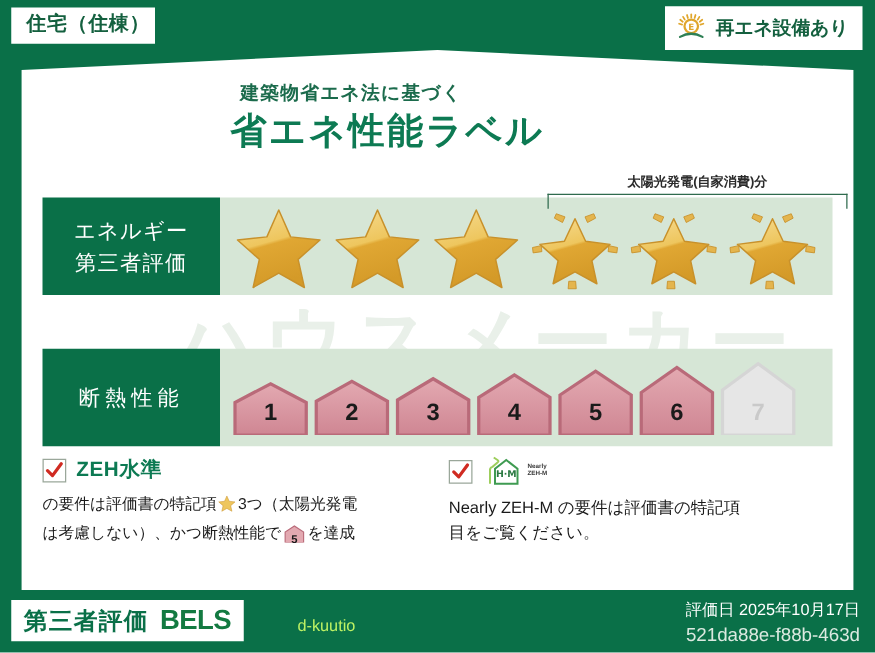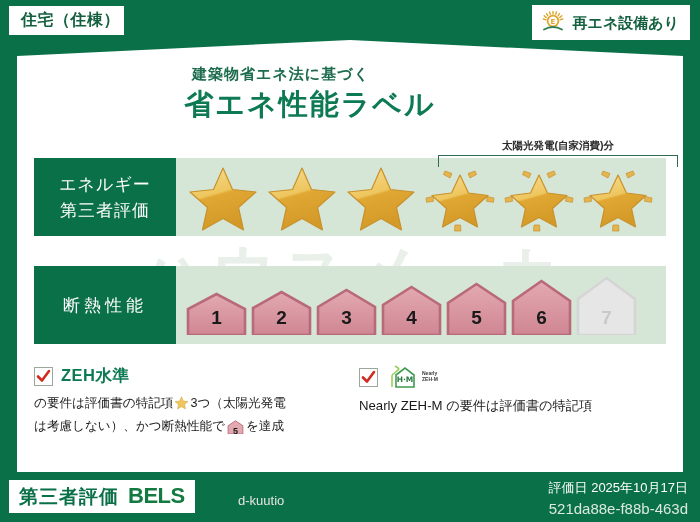--- a/index.html
+++ b/index.html
@@ -59,21 +59,21 @@
     position:absolute; left:140px; top:230px;
     font-size:64px; font-weight:bold; color:#e9f0e9;
     letter-spacing:6px; z-index:4; user-select:none;
   }
   
   .row{
     position:absolute; left:34px; width:632px; height:78px;
     display:flex; z-index:5;
   }
   .row-energy{ top:158px; }
-  .row-insul { top:266px; }
+  .row-insul { top:279px; }
   .row-key{
     width:142px; background:#0a7048; color:#fff;
     display:flex; flex-direction:column; align-items:center;
     justify-content:center; gap:3px;
     font-size:17px; font-weight:normal; letter-spacing:1px;
     flex:0 0 142px;
   }
   .row-key.single{ letter-spacing:4px; }
   .row-val{
     flex:1; background:#d6e6d6;
@@ -143,21 +143,21 @@
   }
   .bels-box{
     position:absolute; left:9px; top:8px;
     background:#fff; padding:5px 10px 6px 10px;
     display:flex; align-items:baseline; gap:9px; line-height:1;
   }
   .bels-jp{ font-size:19px; font-weight:bold; color:#0a7048; letter-spacing:1px; }
   .bels-en{ font-size:22px; font-weight:bold; color:#137a41; letter-spacing:-.5px; }
   .bels-owner{
     position:absolute; left:238px; top:21px;
-    color:#e5e5e5; font-size:13px;
+    color:#bef264; font-size:13px;
   }
   .foot-date{
     position:absolute; right:12px; top:9px;
     color:#ffffff; font-size:13px; text-align:right; line-height:1.1;
   }
   .foot-id{
     position:absolute; right:12px; top:28px;
     color:#dbe9e0; font-size:15px; 
   }
 </style>
@@ -380,20 +380,21 @@
             <text x="15" y="16.5" text-anchor="middle" font-size="7.5" font-weight="bold" fill="#2c7a43" font-family="DejaVu Sans, sans-serif">H·M</text>
           </svg>
           <span class="zehm-cap">
             <span>Nearly</span><br>
             <span>ZEH-M</span>
           </span>
         </span>
       </div>
       <div class="panel-body">
         <span>Nearly ZEH-M の要件は評価書の特記項</span><br>
+        <span>目をご覧ください。</span>
       </div>
     </div>
 
   </div>
 
   <div class="footer">
     <div class="bels-box">
       <span class="bels-jp">第三者評価</span>
       <span class="bels-en">BELS</span>
     </div>

